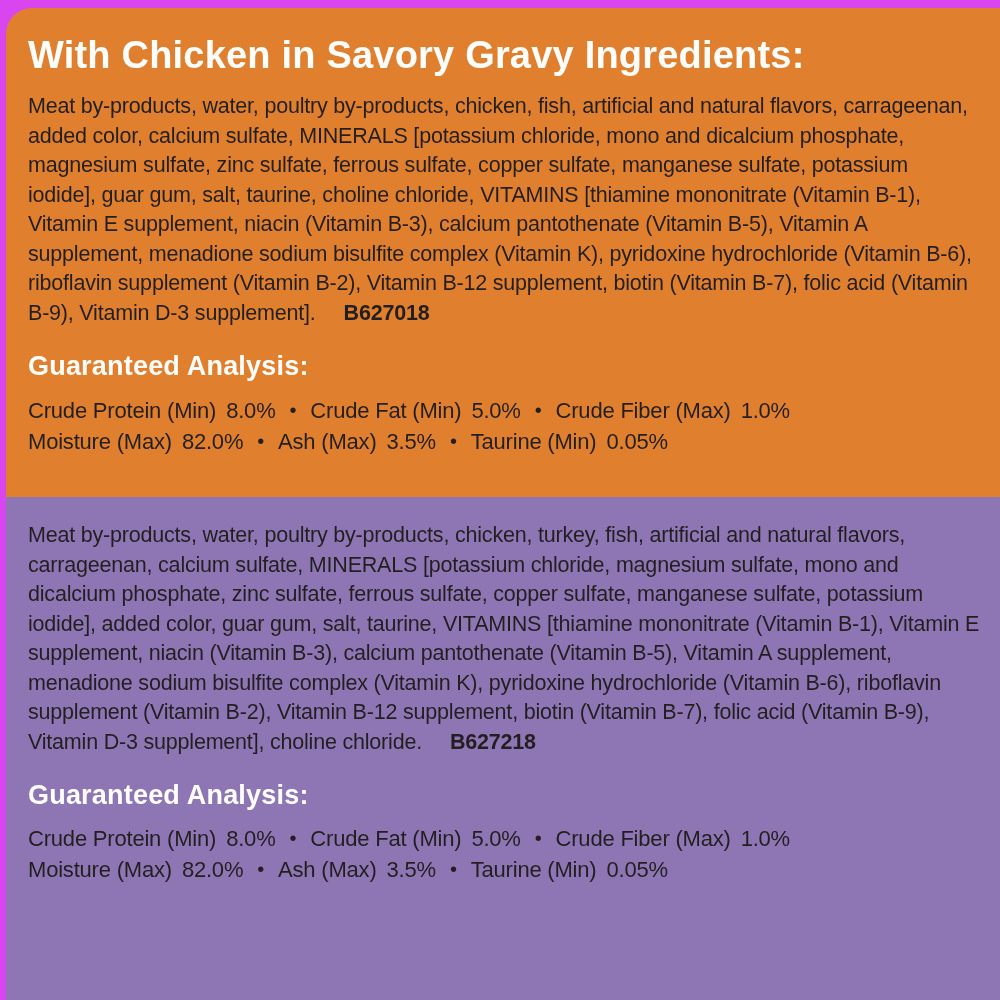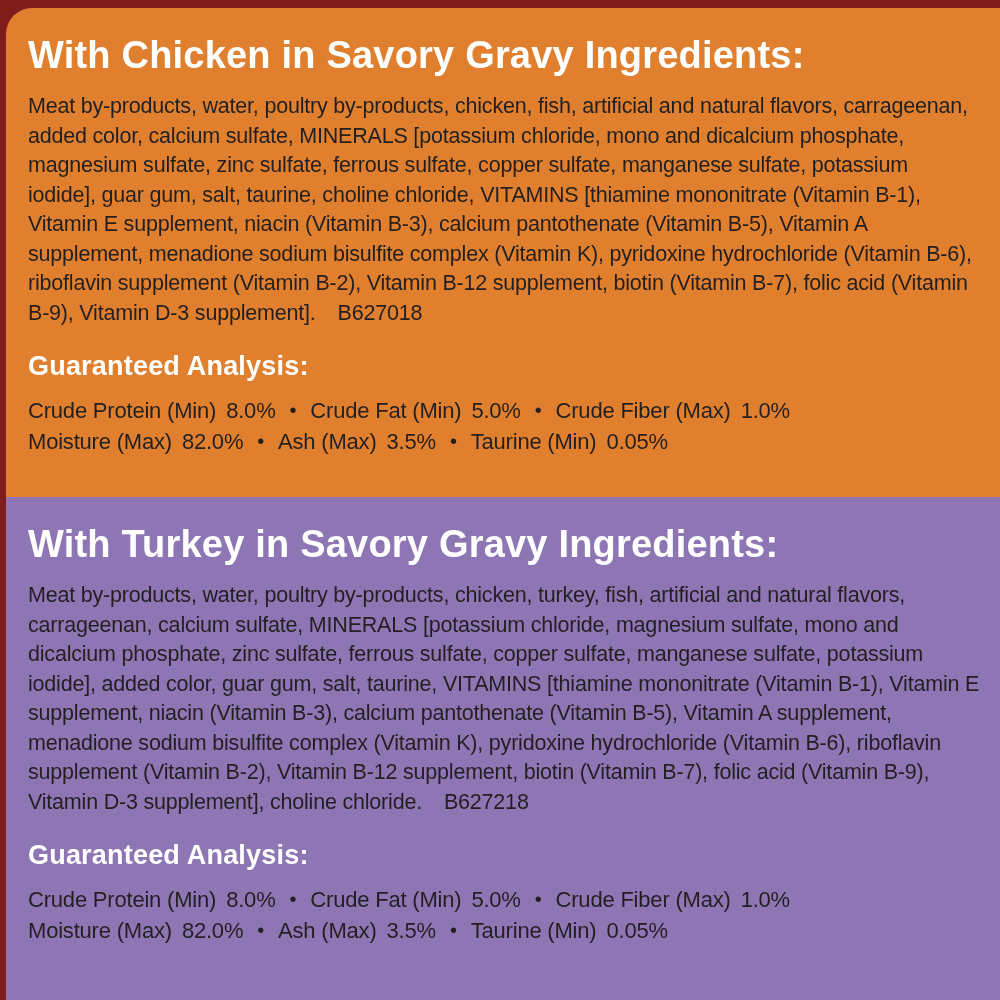--- a/index.html
+++ b/index.html
@@ -10,21 +10,21 @@
     width: 1000px;
     height: 1000px;
     background: #ffffff;
     font-family: "Liberation Sans", sans-serif;
     overflow: hidden;
     position: relative;
   }
   .page {
     position: absolute;
     inset: 0;
-    background: #7f1d1d;
+    background: #d946ef;
   }
   .label {
     position: absolute;
     left: 6px;
     top: 8px;
     right: 0;
     bottom: 0;
     border-top-left-radius: 26px;
     overflow: hidden;
     display: flex;
@@ -50,21 +50,22 @@
     margin: 0;
     font-size: 21.5px;
     line-height: 29.5px;
     letter-spacing: -0.2px;
     max-width: 958px;
   }
   .ingredients .bold {
     font-weight: normal;
   }
   .batch-code {
-    margin-left: 22px;
+    margin-left: 28px;
+    font-weight: bold;
   }
   .ga-title {
     margin: 22px 0 12px 0;
     font-size: 27px;
     line-height: 1.2;
     font-weight: bold;
     color: #ffffff;
     letter-spacing: 0.2px;
   }
   .ga-rows {
@@ -90,21 +91,20 @@
     <h1 class="section-title">With Chicken in Savory Gravy Ingredients:</h1>
     <p class="ingredients"><span>Meat by-products, water, poultry by-products, chicken, fish, artificial and natural flavors, carrageenan, added color, calcium sulfate, </span><span class="bold">MINERALS</span><span> [potassium chloride, mono and dicalcium phosphate, magnesium sulfate, zinc sulfate, ferrous sulfate, copper sulfate, manganese sulfate, potassium iodide], guar gum, salt, taurine, choline chloride, </span><span class="bold">VITAMINS</span><span> [thiamine mononitrate (Vitamin B-1), Vitamin E supplement, niacin (Vitamin B-3), calcium pantothenate (Vitamin B-5), Vitamin A supplement, menadione sodium bisulfite complex (Vitamin K), pyridoxine hydrochloride (Vitamin B-6), riboflavin supplement (Vitamin B-2), Vitamin B-12 supplement, biotin (Vitamin B-7), folic acid (Vitamin B-9), Vitamin D-3 supplement].</span><span class="batch-code">B627018</span></p>
     <h2 class="ga-title">Guaranteed Analysis:</h2>
     <div class="ga-rows">
           <div class="ga-row"><span class="ga-pair"><span class="ga-label">Crude Protein (Min)</span><span class="ga-value">8.0%</span></span><span class="bullet">•</span><span class="ga-pair"><span class="ga-label">Crude Fat (Min)</span><span class="ga-value">5.0%</span></span><span class="bullet">•</span><span class="ga-pair"><span class="ga-label">Crude Fiber (Max)</span><span class="ga-value">1.0%</span></span></div>
           <div class="ga-row"><span class="ga-pair"><span class="ga-label">Moisture (Max)</span><span class="ga-value">82.0%</span></span><span class="bullet">•</span><span class="ga-pair"><span class="ga-label">Ash (Max)</span><span class="ga-value">3.5%</span></span><span class="bullet">•</span><span class="ga-pair"><span class="ga-label">Taurine (Min)</span><span class="ga-value">0.05%</span></span></div>
         </div>
   </section>
 
   <section class="label-section turkey" style="background: rgb(142, 118, 180);">
-    <h1 class="section-title">With Turkey in Savory Gravy Ingredients:</h1>
     <p class="ingredients"><span>Meat by-products, water, poultry by-products, chicken, turkey, fish, artificial and natural flavors, carrageenan, calcium sulfate, </span><span class="bold">MINERALS</span><span> [potassium chloride, magnesium sulfate, mono and dicalcium phosphate, zinc sulfate, ferrous sulfate, copper sulfate, manganese sulfate, potassium iodide], added color, guar gum, salt, taurine, </span><span class="bold">VITAMINS</span><span> [thiamine mononitrate (Vitamin B-1), Vitamin E supplement, niacin (Vitamin B-3), calcium pantothenate (Vitamin B-5), Vitamin A supplement, menadione sodium bisulfite complex (Vitamin K), pyridoxine hydrochloride (Vitamin B-6), riboflavin supplement (Vitamin B-2), Vitamin B-12 supplement, biotin (Vitamin B-7), folic acid (Vitamin B-9), Vitamin D-3 supplement], choline chloride.</span><span class="batch-code">B627218</span></p>
     <h2 class="ga-title">Guaranteed Analysis:</h2>
     <div class="ga-rows">
           <div class="ga-row"><span class="ga-pair"><span class="ga-label">Crude Protein (Min)</span><span class="ga-value">8.0%</span></span><span class="bullet">•</span><span class="ga-pair"><span class="ga-label">Crude Fat (Min)</span><span class="ga-value">5.0%</span></span><span class="bullet">•</span><span class="ga-pair"><span class="ga-label">Crude Fiber (Max)</span><span class="ga-value">1.0%</span></span></div>
           <div class="ga-row"><span class="ga-pair"><span class="ga-label">Moisture (Max)</span><span class="ga-value">82.0%</span></span><span class="bullet">•</span><span class="ga-pair"><span class="ga-label">Ash (Max)</span><span class="ga-value">3.5%</span></span><span class="bullet">•</span><span class="ga-pair"><span class="ga-label">Taurine (Min)</span><span class="ga-value">0.05%</span></span></div>
         </div>
   </section>
 </div>
 </div>
 

